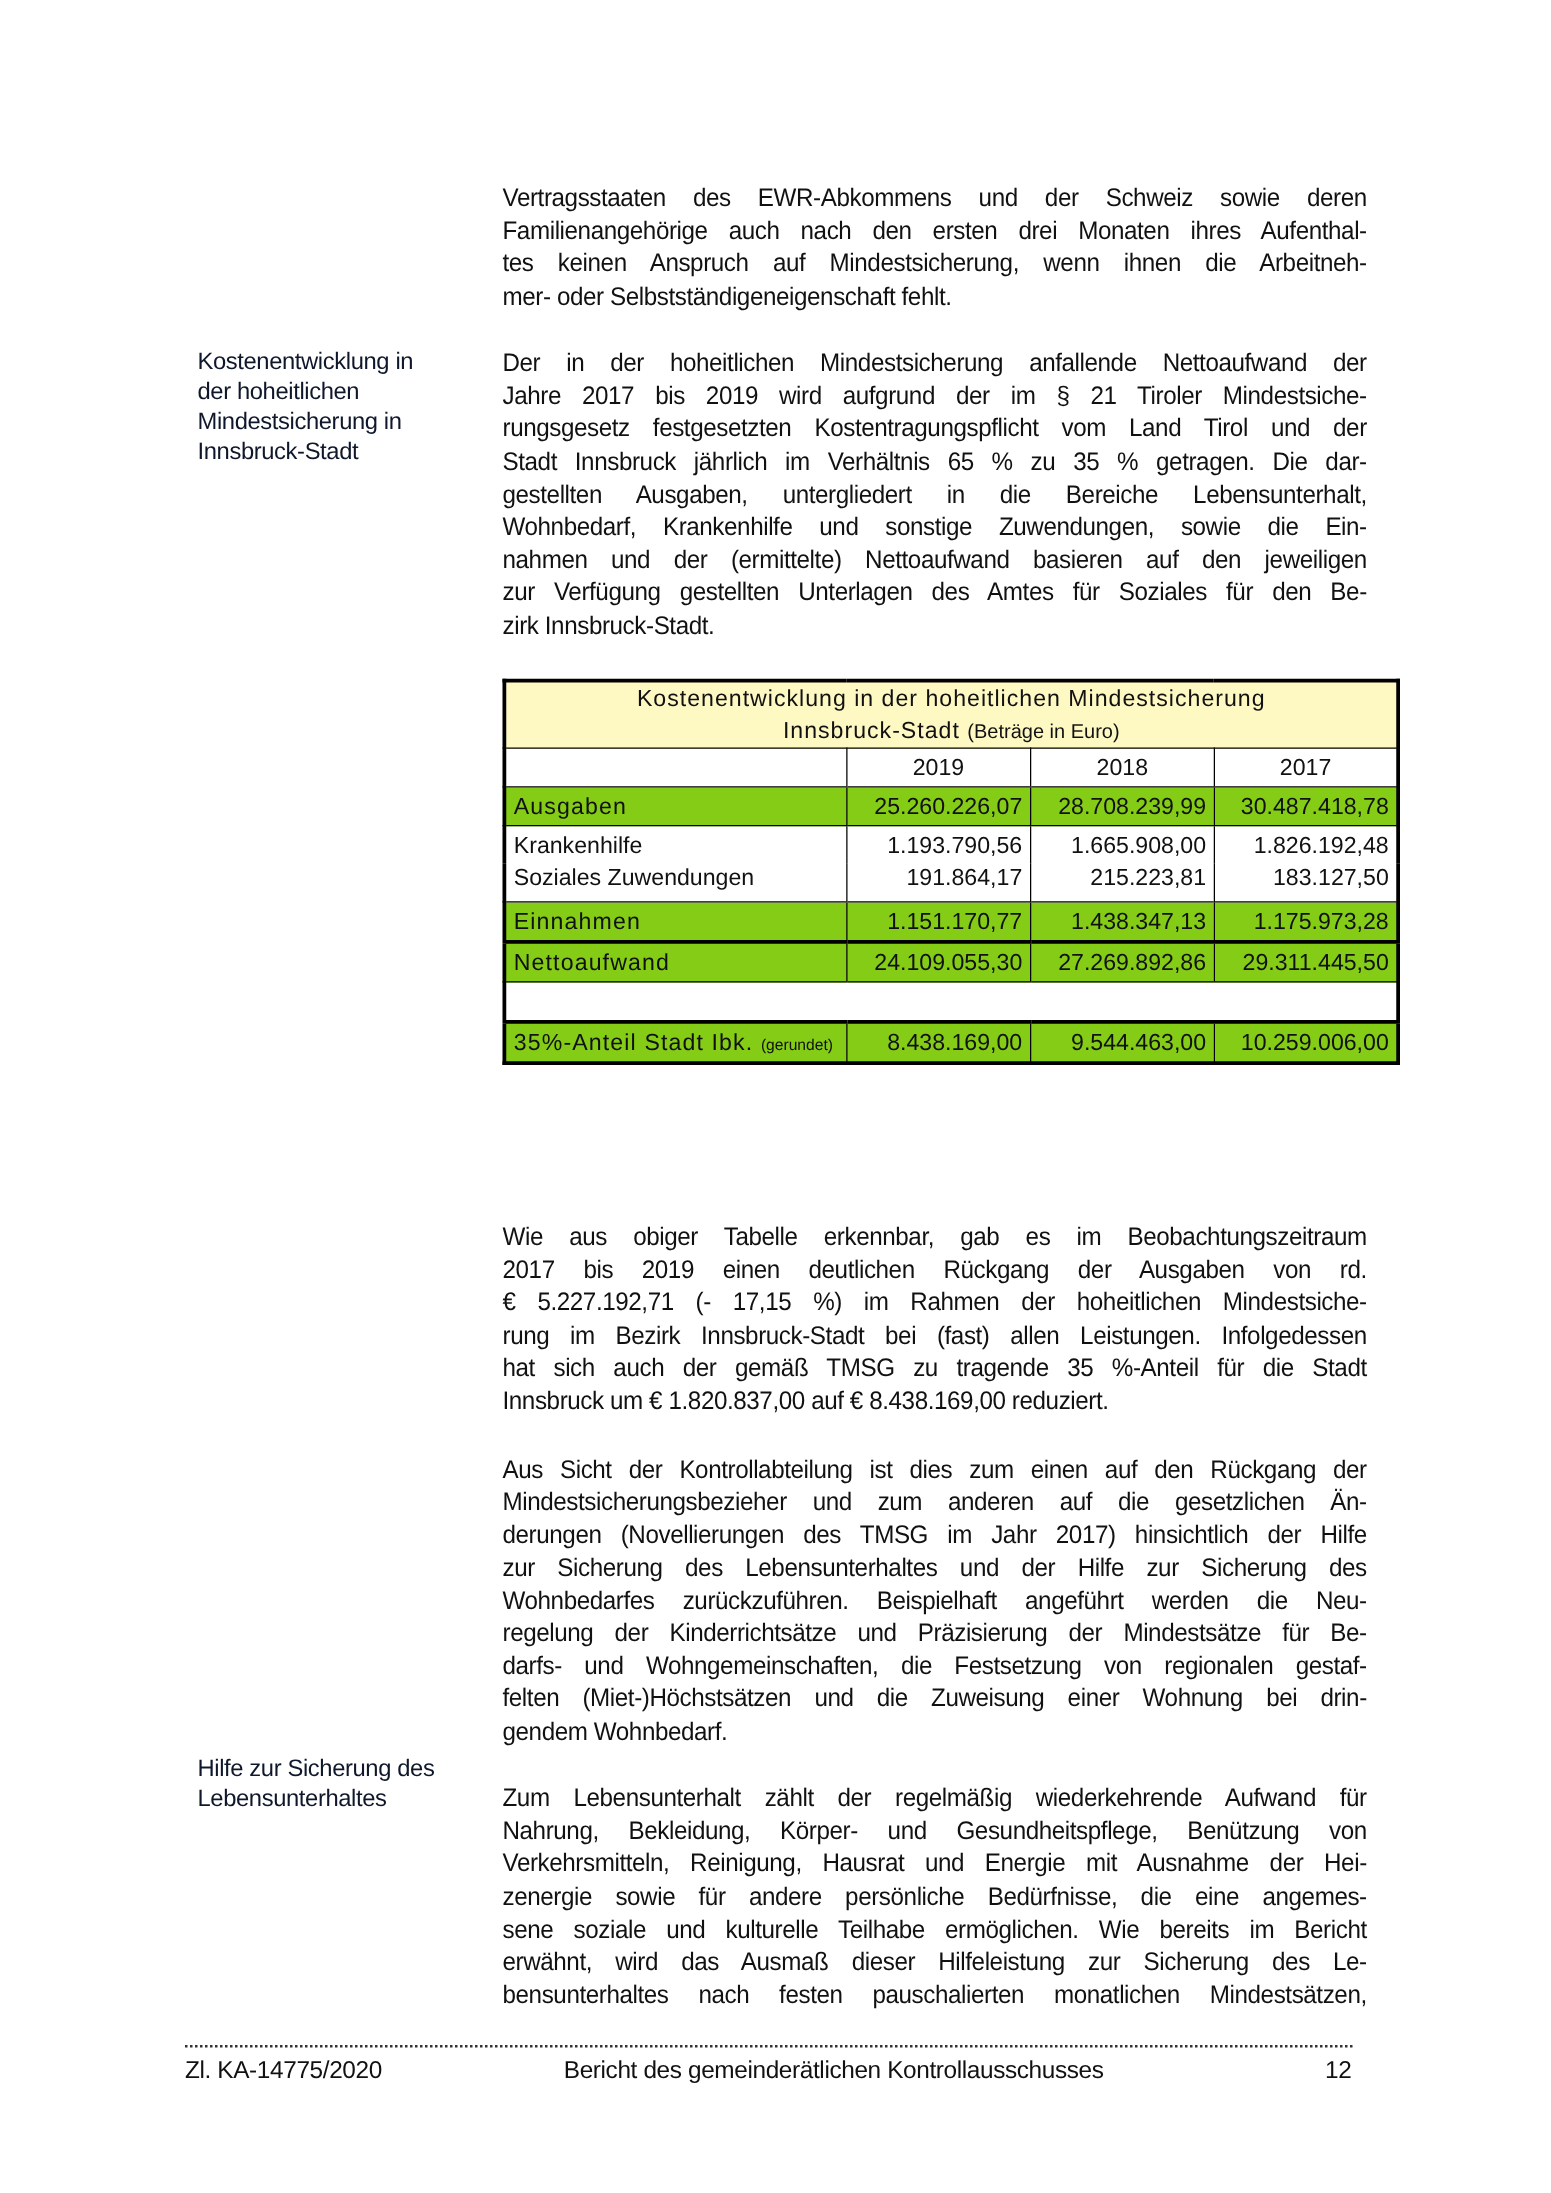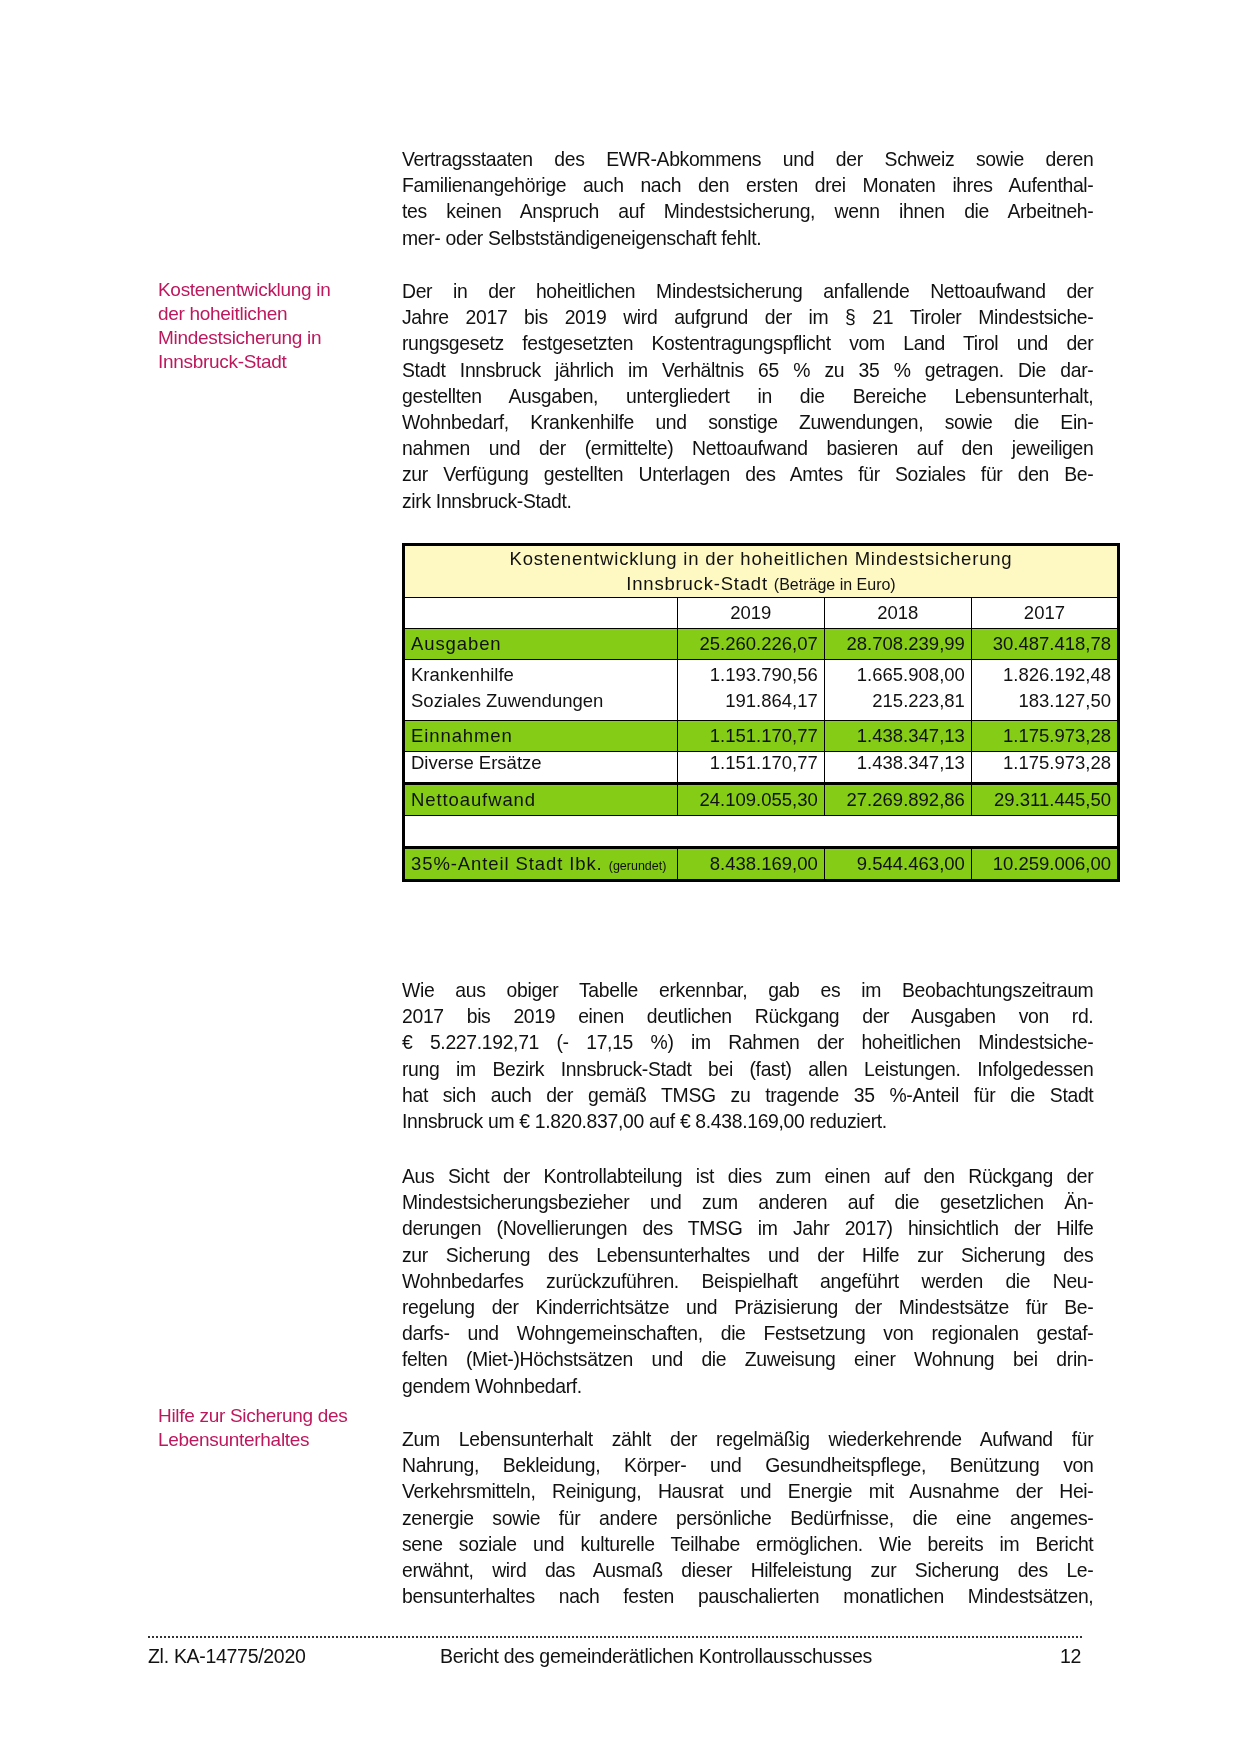--- a/index.html
+++ b/index.html
@@ -1,21 +1,21 @@
 <!DOCTYPE html>
 <html><head>
 <meta charset="utf-8">
 <style>
   html, body { margin: 0; padding: 0; background: #ffffff; }
   body { width: 1241px; height: 1754px; position: relative; overflow: hidden;
          font-family: "Liberation Sans", sans-serif; color: #111; }
   .body-text { position: absolute; left: 402px; width: 724px; font-size: 20.3px;
                line-height: 26.2px; text-align: justify; letter-spacing: -0.35px;
                transform: scaleX(0.955); transform-origin: left top; }
-  .margin-note { position: absolute; left: 158px; width: 230px; color: #be185d;
+  .margin-note { position: absolute; left: 158px; width: 230px; color: #0f172a;
                  font-size: 19px; line-height: 24px; letter-spacing: -0.3px; }
   .line { display: block; }
   .j { text-align-last: justify; }
 
   table.cost { position: absolute; left: 402px; top: 543px; width: 718px;
                border-collapse: collapse; border: 3px solid #000; font-size: 18.5px; }
   table.cost td { padding: 0 6px; height: 30px; border-left: 1.5px solid #000; }
   table.cost td:first-child { border-left: none; }
   .title-row td { background: #fef9c3; text-align: center; line-height: 25px; height: 56px;
                   font-size: 18.5px; letter-spacing: 0.8px; border-bottom: 1.5px solid #000; }
@@ -101,26 +101,20 @@
     <td class="num">191.864,17</td>
     <td class="num">215.223,81</td>
     <td class="num">183.127,50</td>
   </tr>
   <tr class="shade b-top b-bottom">
     <td class="label-wide">Einnahmen</td>
     <td class="num">1.151.170,77</td>
     <td class="num">1.438.347,13</td>
     <td class="num">1.175.973,28</td>
   </tr>
-  <tr class="tall">
-    <td>Diverse Ersätze</td>
-    <td class="num">1.151.170,77</td>
-    <td class="num">1.438.347,13</td>
-    <td class="num">1.175.973,28</td>
-  </tr>
   <tr class="shade b-thick-top b-bottom">
     <td class="label-wide">Nettoaufwand</td>
     <td class="num">24.109.055,30</td>
     <td class="num">27.269.892,86</td>
     <td class="num">29.311.445,50</td>
   </tr>
   <tr class="spacer">
     <td colspan="4"></td>
   </tr>
   <tr class="shade b-thick-top">
@@ -162,14 +156,14 @@
   <span class="line j">Nahrung, Bekleidung, Körper- und Gesundheitspflege, Benützung von</span>
   <span class="line j">Verkehrsmitteln, Reinigung, Hausrat und Energie mit Ausnahme der Hei-</span>
   <span class="line j">zenergie sowie für andere persönliche Bedürfnisse, die eine angemes-</span>
   <span class="line j">sene soziale und kulturelle Teilhabe ermöglichen. Wie bereits im Bericht</span>
   <span class="line j">erwähnt, wird das Ausmaß dieser Hilfeleistung zur Sicherung des Le-</span>
   <span class="line j">bensunterhaltes nach festen pauschalierten monatlichen Mindestsätzen,</span>
 </div>
 
 <div class="footer-dots"></div>
 <div class="footer" style="left:148px;">Zl. KA-14775/2020</div>
-<div class="footer" style="left:440px;text-align:center;">Bericht des gemeinderätlichen Kontrollausschusses</div>
+<div class="footer" style="left:451px;text-align:center;">Bericht des gemeinderätlichen Kontrollausschusses</div>
 <div class="footer" style="left:1060px;">12</div>
 
 </body></html>

